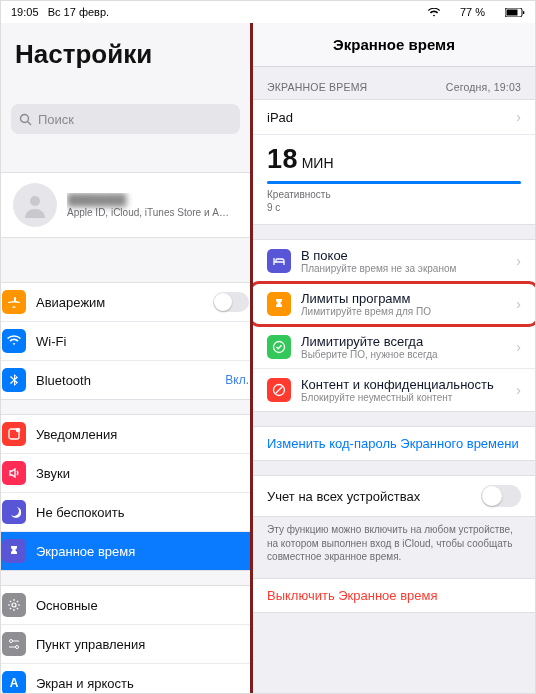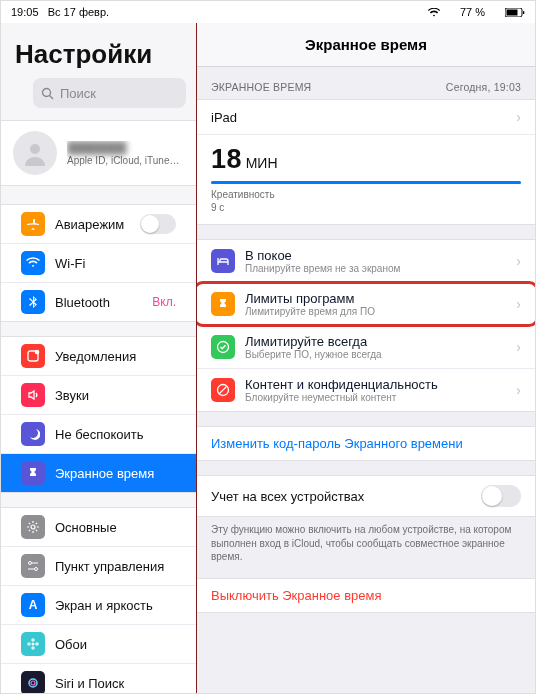--- a/index.html
+++ b/index.html
@@ -1,36 +1,36 @@
 <!DOCTYPE html>
 <html><head>
 <meta charset="utf-8">
 <style>
   * { box-sizing: border-box; margin: 0; padding: 0; font-family: -apple-system, "Helvetica Neue", Arial, sans-serif; }
   body { background: #fff; width: 536px; height: 694px; overflow: hidden; border: 1px solid #ddd; }
   .status-bar { height: 22px; display: flex; justify-content: space-between; align-items: center; padding: 0 10px; font-size: 11px; font-weight: 500; }
   .status-right { display: flex; align-items: center; gap: 20px; }
   .columns { display: flex; height: calc(100% - 22px); }
-  .sidebar { width: 196px; background: #f6f6f8; border-right: 1px solid #7f1d1d; display: flex; flex-direction: column; }
+  .sidebar { width: 252px; background: #f6f6f8; border-right: 3px solid #7f1d1d; display: flex; flex-direction: column; gap: 26px; }
   .sidebar-title { font-size: 26px; font-weight: 700; padding: 16px 14px 8px; color: #111; }
   .search-wrap { padding: 0 10px 12px; }
-  .search { background: #e6e6ea; border-radius: 8px; height: 30px; display: flex; align-items: center; padding: 0 8px; color: #8a8a8e; font-size: 13px; gap: 6px; margin-left: 22px; }
+  .search { background: #e6e6ea; border-radius: 8px; height: 30px; display: flex; align-items: center; padding: 0 8px; color: #8a8a8e; font-size: 13px; gap: 6px; }
   .profile { background: #fff; border-top: 1px solid #e0e0e4; border-bottom: 1px solid #e0e0e4; padding: 10px 12px; display: flex; align-items: center; gap: 10px; }
   .avatar { width: 44px; height: 44px; border-radius: 22px; background: #e6e6ea; display:flex; align-items:center; justify-content:center; color:#c3c3c7; flex-shrink:0; }
   .profile-text { font-size: 14px; overflow: hidden; }
   .profile-name { font-weight: 500; color: #111; filter: blur(3px); opacity: .5; font-size:14px; height:14px; overflow:hidden; }
   .profile-sub { font-size: 10px; color: #6e6e73; white-space: nowrap; overflow: hidden; text-overflow: ellipsis; }
   .scroll { overflow-y: auto; flex: 1; }
   .group { background: #fff; border-top: 1px solid #e0e0e4; border-bottom: 1px solid #e0e0e4; margin: 14px 0 0; }
   .group:first-of-type { margin-top: 18px; }
-  .row { display: flex; align-items: center; gap: 10px; padding: 7px 20px; border-top: 1px solid #eceaf0; font-size: 13px; color: #111; }
+  .row { display: flex; align-items: center; gap: 10px; padding: 7px 1px; border-top: 1px solid #eceaf0; font-size: 13px; color: #111; }
   .row:first-child { border-top: none; }
   .row.selected { background: #0a7aff; color: #fff; }
   .row .label { flex: 1; }
-  .row .value { color: #ec4899; font-size: 12px; }
+  .row .value { color: #3b82f6; font-size: 12px; }
   .icon-box { width: 24px; height: 24px; border-radius: 5px; display: flex; align-items: center; justify-content: center; color: #fff; flex-shrink: 0; }
   .toggle { width: 36px; height: 20px; border-radius: 10px; background: #e5e5ea; position: relative; }
   .toggle::after { content: ""; width: 18px; height: 18px; border-radius: 9px; background: #fff; position: absolute; top:1px; left:1px; box-shadow: 0 1px 2px rgba(0,0,0,.25); }
   
   .detail { flex: 1; background: #efeff4; display:flex; flex-direction:column; }
   .detail-header { height: 44px; background: #f8f8fa; border-bottom: 1px solid #d6d6da; display:flex; align-items:center; justify-content:center; font-size: 15px; font-weight:600; }
   .detail-scroll { overflow-y:auto; flex:1; padding-bottom:12px; }
   .section-header { display:flex; justify-content:space-between; font-size:10.5px; color:#6e6e73; padding: 14px 14px 6px; letter-spacing: .2px; }
   .card { background:#fff; border-top:1px solid #e0e0e4; border-bottom:1px solid #e0e0e4; }
   .card-row { padding: 9px 14px; border-top:1px solid #eceaf0; display:flex; align-items:center; gap:20px; font-size:13px; color:#111; }

